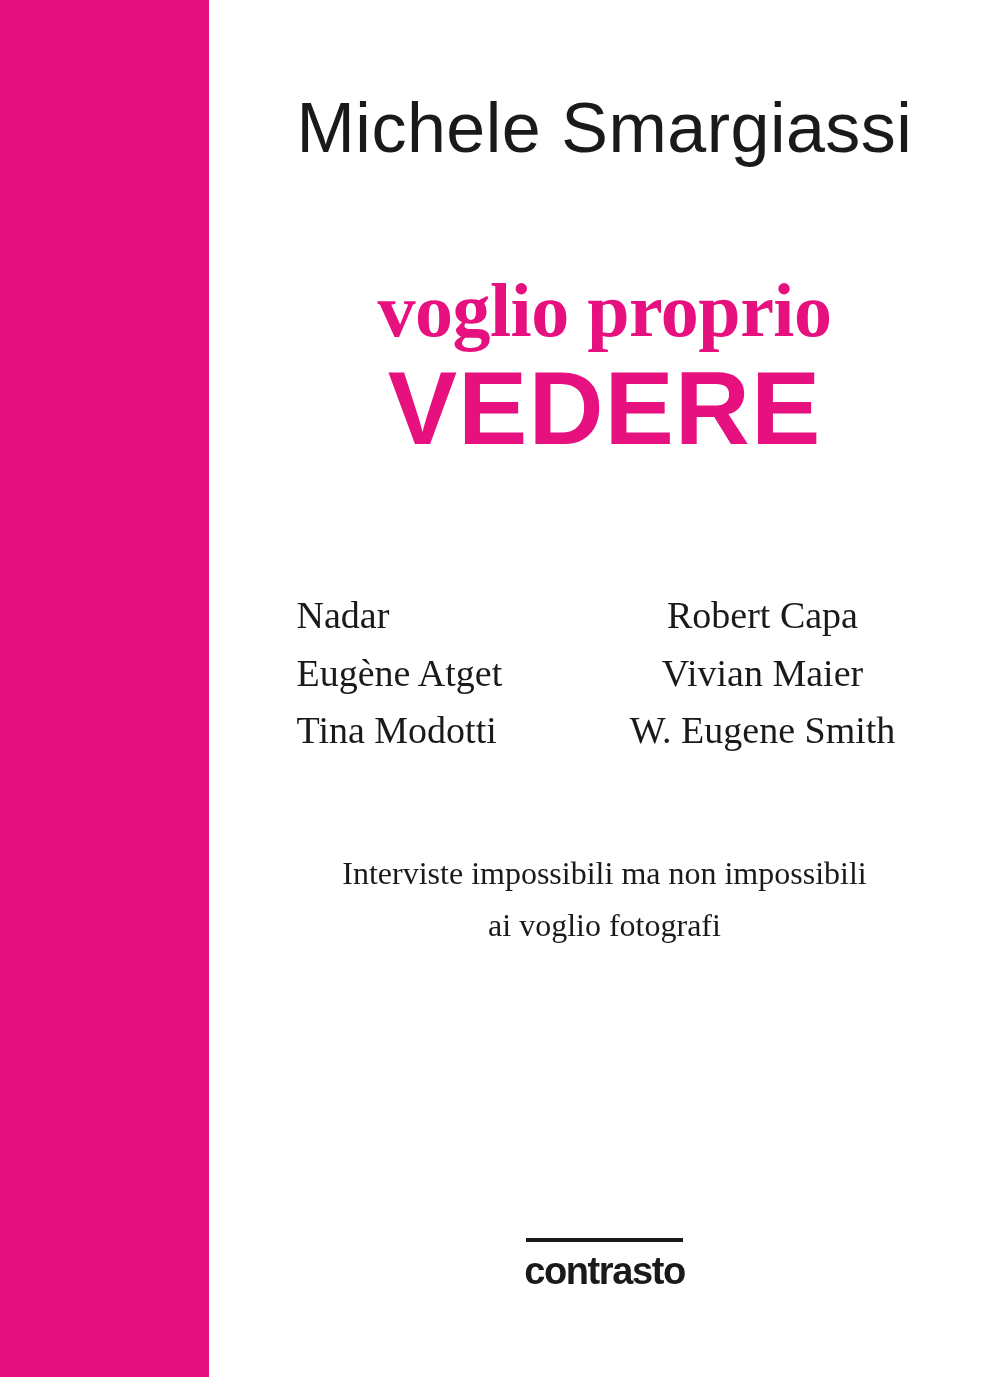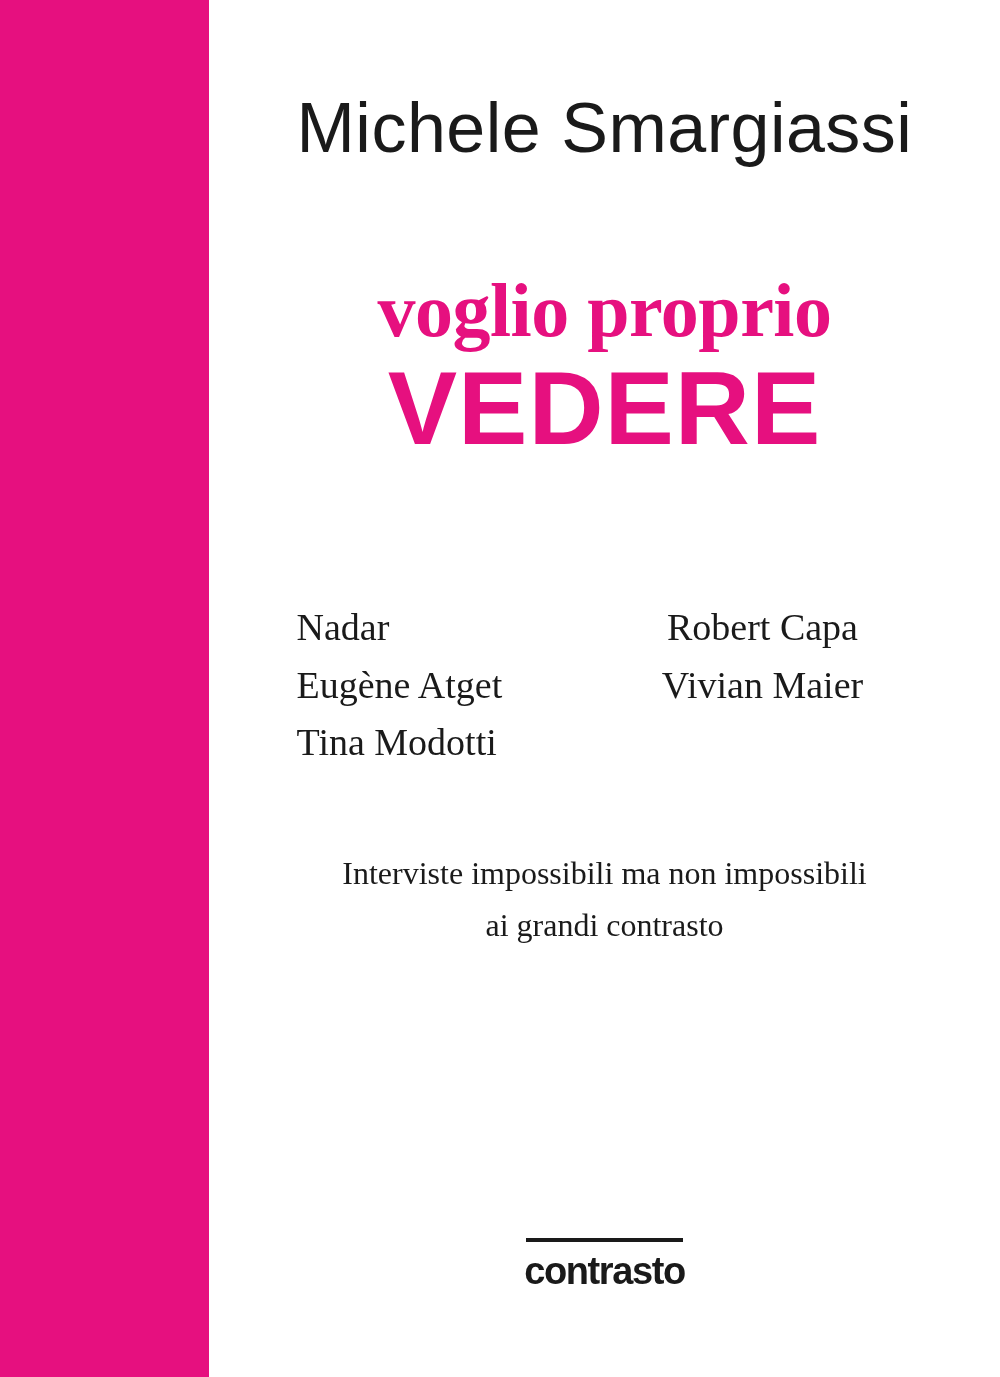--- a/index.html
+++ b/index.html
@@ -77,21 +77,20 @@
     right: 0;
     top: 590px;
     display: flex;
     justify-content: center;
     gap: 66px;
   }
   .names-col {
     display: flex;
     flex-direction: column;
     gap: 6px;
-    margin-top: 12px;
   }
   .names-col.left {
     text-align: left;
     width: 250px;
   }
   .names-col.right {
     text-align: center;
     width: 300px;
   }
   .name {
@@ -159,26 +158,27 @@
 
     <div class="names">
       <div class="names-col left">
         <div class="name">Nadar</div>
         <div class="name">Eugène Atget</div>
         <div class="name">Tina Modotti</div>
       </div>
       <div class="names-col right">
         <div class="name">Robert Capa</div>
         <div class="name">Vivian Maier</div>
+        <div class="name">W. Eugene Smith</div>
       </div>
     </div>
 
     <div class="subtitle">
       <span>Interviste impossibili ma non impossibili</span>
-      <span>ai grandi contrasto</span>
+      <span>ai voglio fotografi</span>
     </div>
 
     <div class="publisher">
       <span class="publisher-logo">
         <span class="publisher-rule"></span>
         <span>contrasto</span>
       </span>
     </div>
 
   </div>

